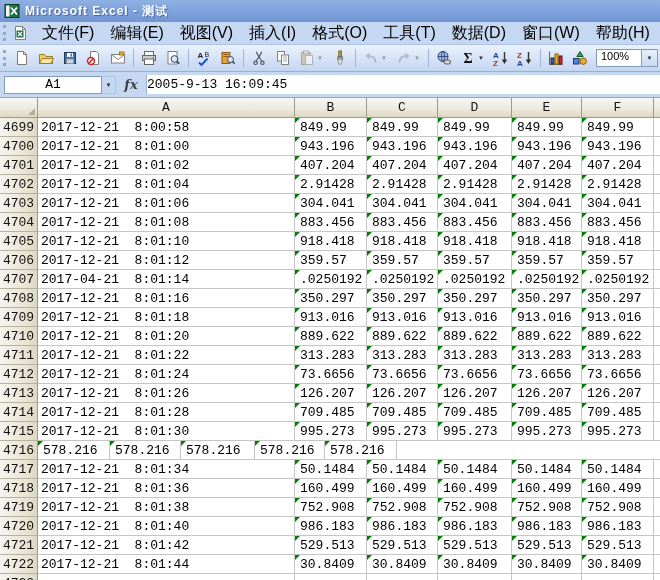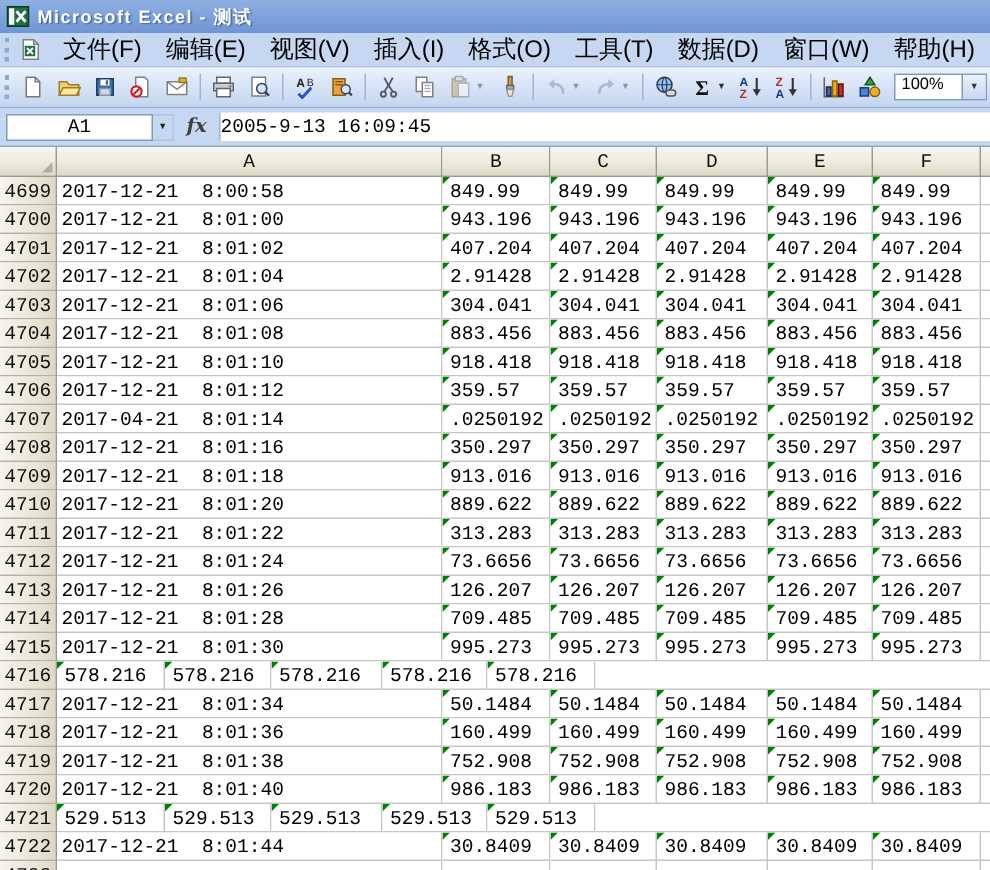--- a/index.html
+++ b/index.html
@@ -567,20 +567,21 @@
           <div class="cell a-cell w-a">2017-12-21  8:01:40</div>
           <div class="cell v-cell w-b"><span class="tri"></span><span>986.183</span></div>
           <div class="cell v-cell w-c"><span class="tri"></span><span>986.183</span></div>
           <div class="cell v-cell w-d"><span class="tri"></span><span>986.183</span></div>
           <div class="cell v-cell w-e"><span class="tri"></span><span>986.183</span></div>
           <div class="cell v-cell w-f"><span class="tri"></span><span>986.183</span></div>
           <div class="cell w-fill"></div>
         </div>
         <div class="row">
           <div class="rh w-rh">4721</div>
+          <div class="cell a-cell w-a">2017-12-21  8:01:42</div>
           <div class="cell v-cell w-b"><span class="tri"></span><span>529.513</span></div>
           <div class="cell v-cell w-c"><span class="tri"></span><span>529.513</span></div>
           <div class="cell v-cell w-d"><span class="tri"></span><span>529.513</span></div>
           <div class="cell v-cell w-e"><span class="tri"></span><span>529.513</span></div>
           <div class="cell v-cell w-f"><span class="tri"></span><span>529.513</span></div>
           <div class="cell w-fill"></div>
         </div>
         <div class="row">
           <div class="rh w-rh">4722</div>
           <div class="cell a-cell w-a">2017-12-21  8:01:44</div>

